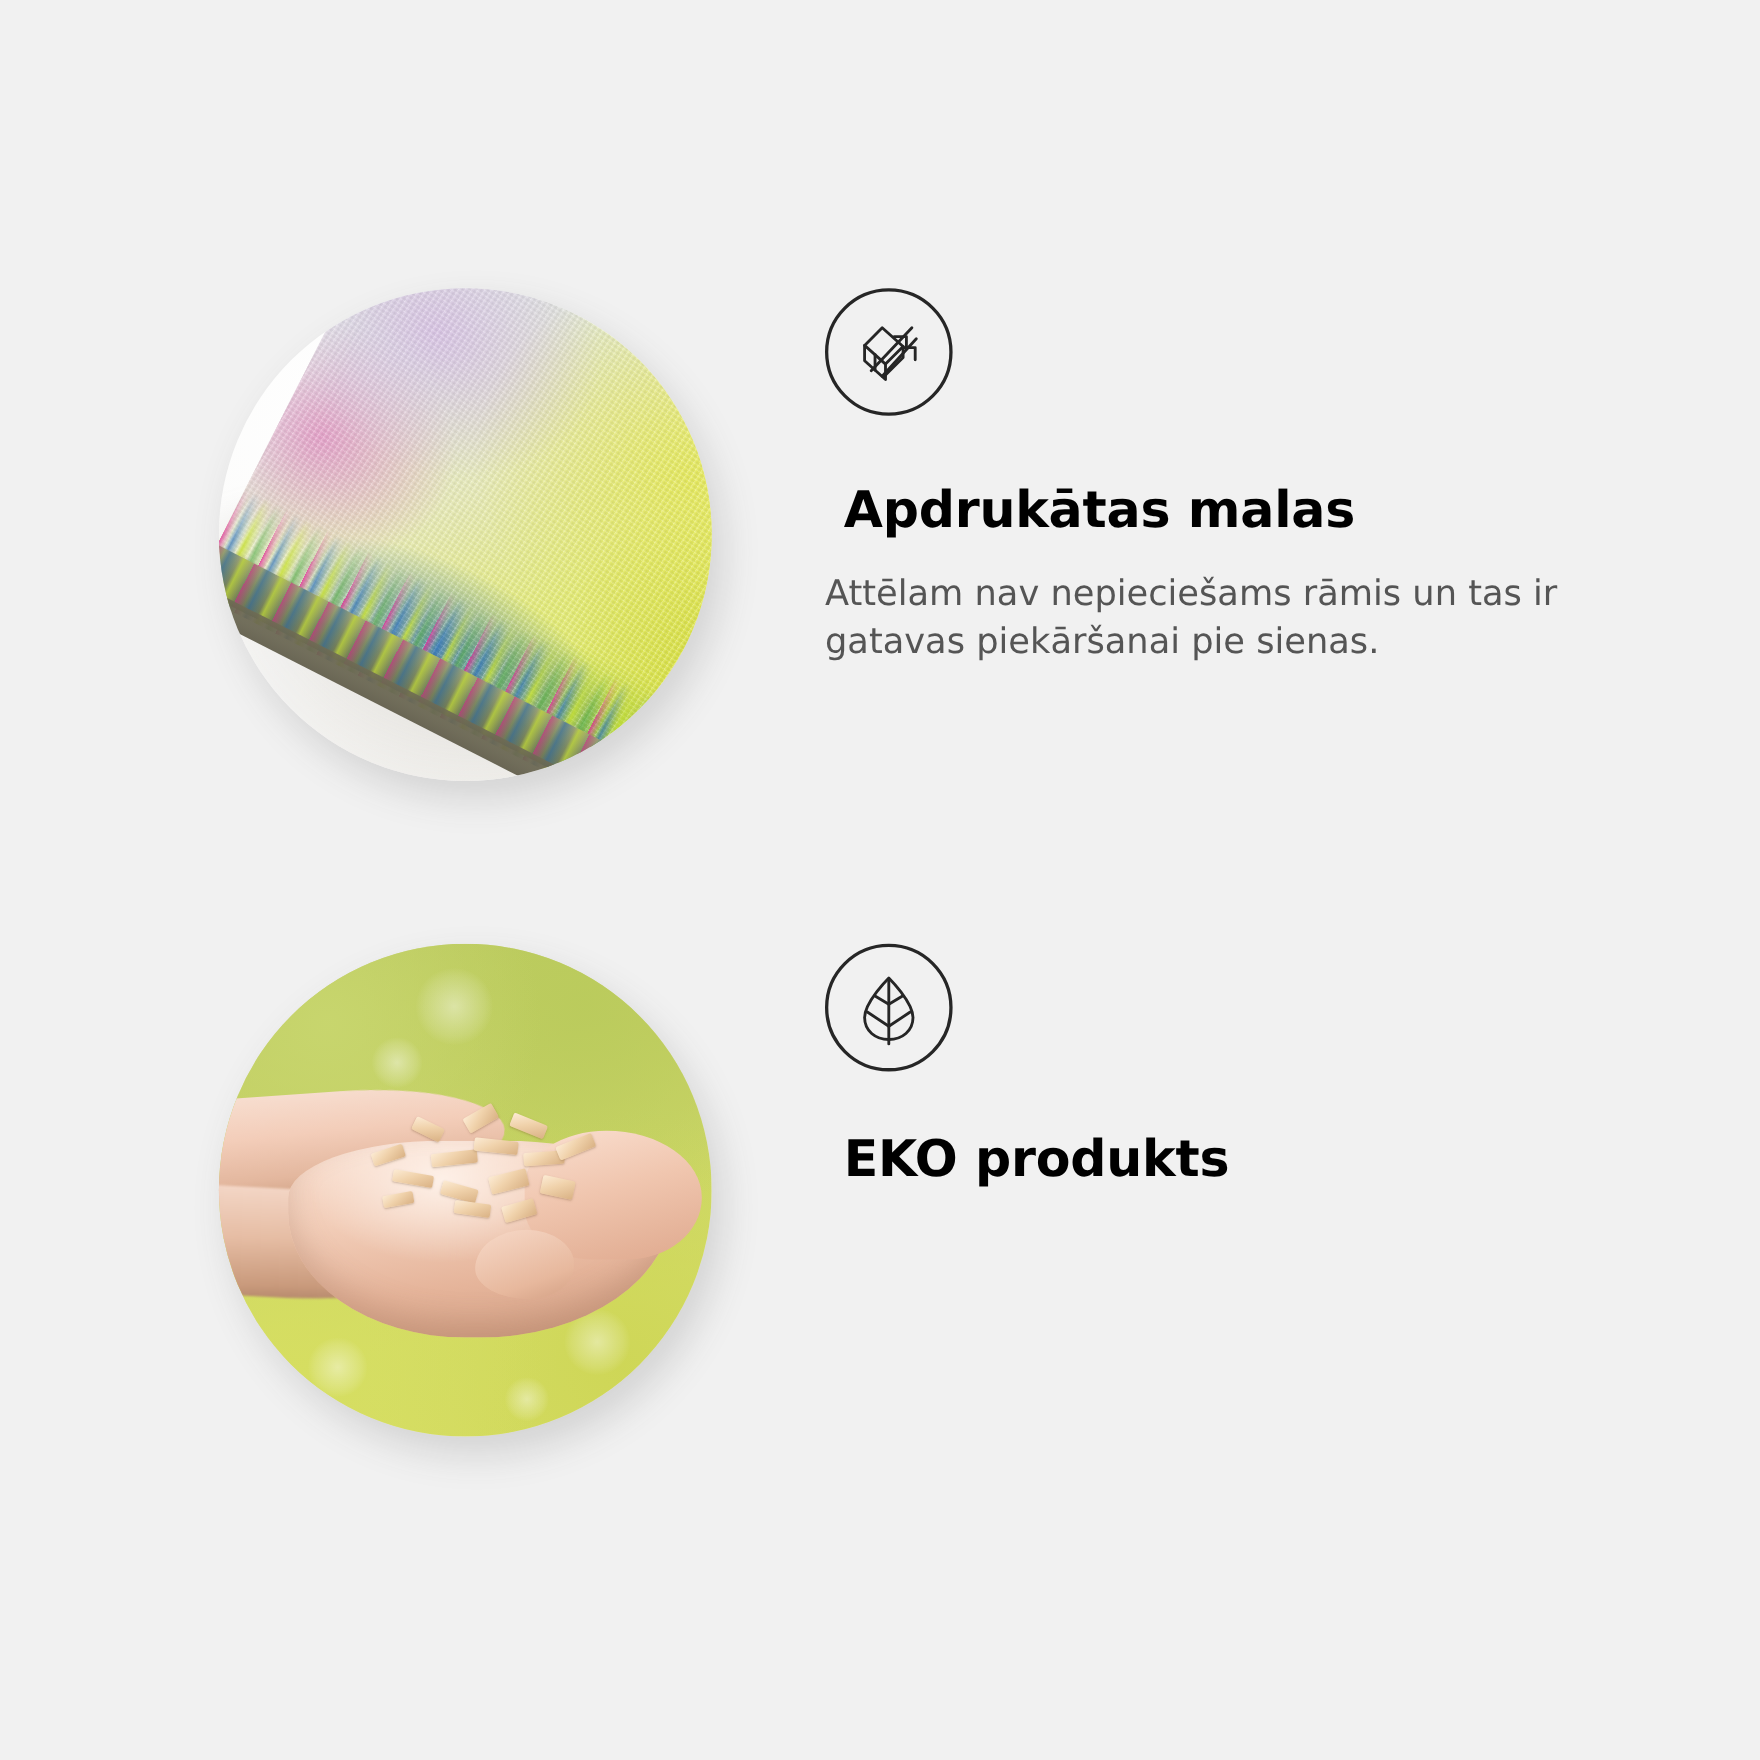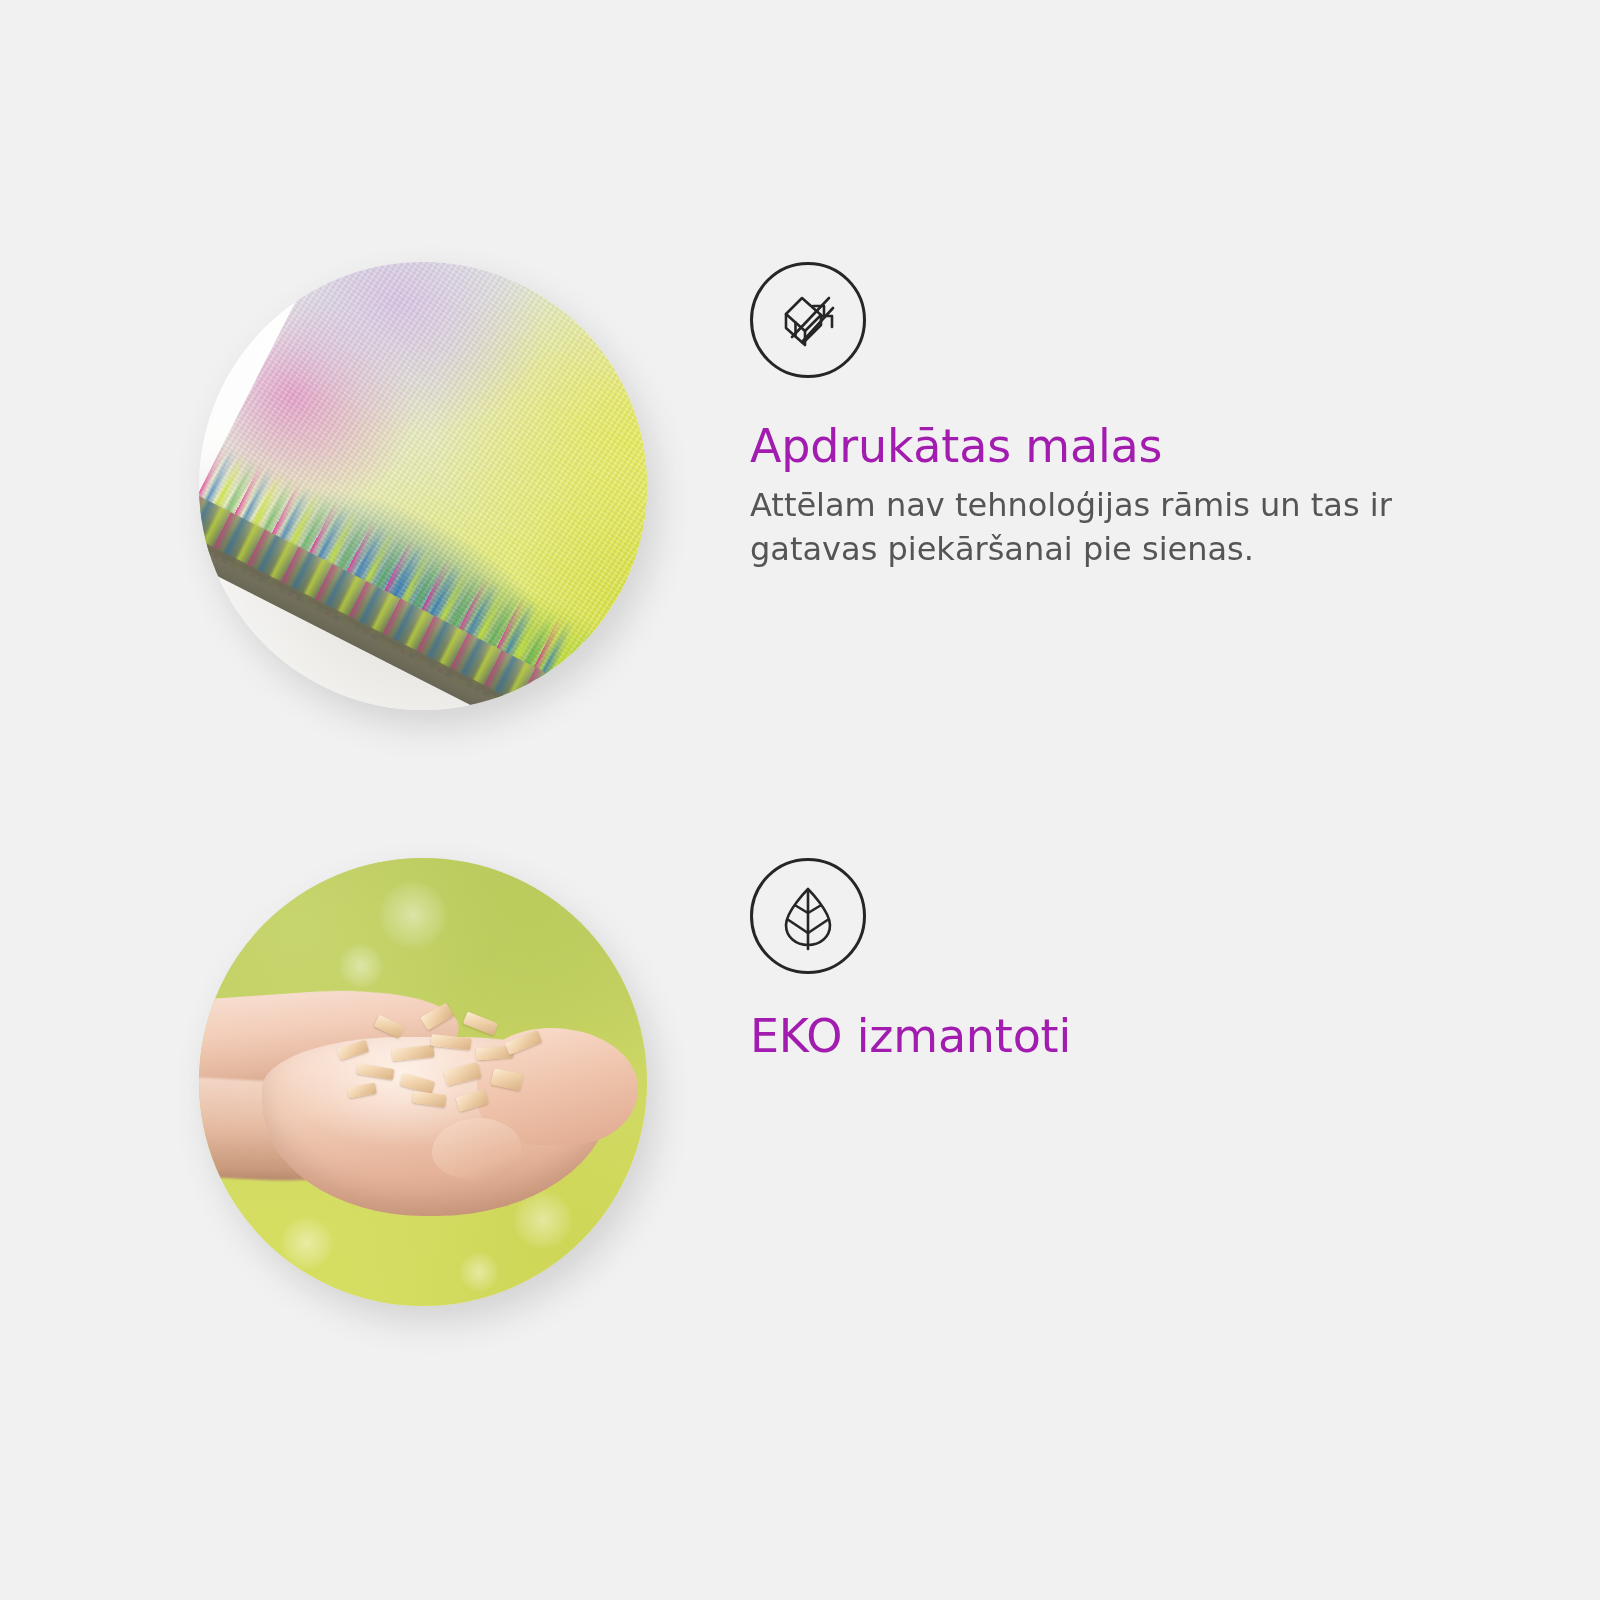--- a/index.html
+++ b/index.html
@@ -244,24 +244,24 @@
     border: 3px solid #262626;
     border-radius: 50%;
     box-sizing: border-box;
     display: flex;
     align-items: center;
     justify-content: center;
   }
   .icon-badge svg { display: block; }
 
   .feature-title {
-    margin: 0;
+    margin: 17px;
     font-size: 46px;
-    font-weight: 400;
-    color: #a21caf;
+    font-weight: 700;
+    color: #000000;
     letter-spacing: -0.2px;
     line-height: 1.05;
   }
   .row-1 .feature-title { padding-top: 44px; }
   .row-2 .feature-title { padding-top: 38px; }
 
   .feature-desc {
     margin: 0;
     padding-top: 14px;
     font-size: 32px;
@@ -302,21 +302,21 @@
           <path d="M49 31 L49 41 L33 57"></path>
 
           <path d="M57 14 L20 53"></path>
           <path d="M61 24 L30 58"></path>
 
           <path d="M41 22 L52 22 L52 33"></path>
           <path d="M49 32 L60 32 L60 43"></path>
         </svg>
       </div>
       <h2 class="feature-title">Apdrukātas malas</h2>
-      <p class="feature-desc">Attēlam nav tehnoloģijas rāmis un tas ir gatavas piekāršanai pie sienas.</p>
+      <p class="feature-desc">Attēlam nav nepieciešams rāmis un tas ir gatavas piekāršanai pie sienas.</p>
     </div>
   </section>
 
   <section class="feature-row row-2">
 
     <div class="media-wrap">
       <div class="media-circle">
         <div class="eco-photo">
           <span class="bokeh b1"></span>
           <span class="bokeh b2"></span>
@@ -357,17 +357,17 @@
 
           <path d="M35 10 L35 68"></path>
 
           <path d="M35 32 L22.5 24.5"></path>
           <path d="M35 32 L47.5 24.5"></path>
 
           <path d="M35 52 L15.5 39"></path>
           <path d="M35 52 L54.5 39"></path>
         </svg>
       </div>
-      <h2 class="feature-title">EKO izmantoti</h2>
+      <h2 class="feature-title">EKO produkts</h2>
     </div>
   </section>
 
 </div>
 
 </body></html>

